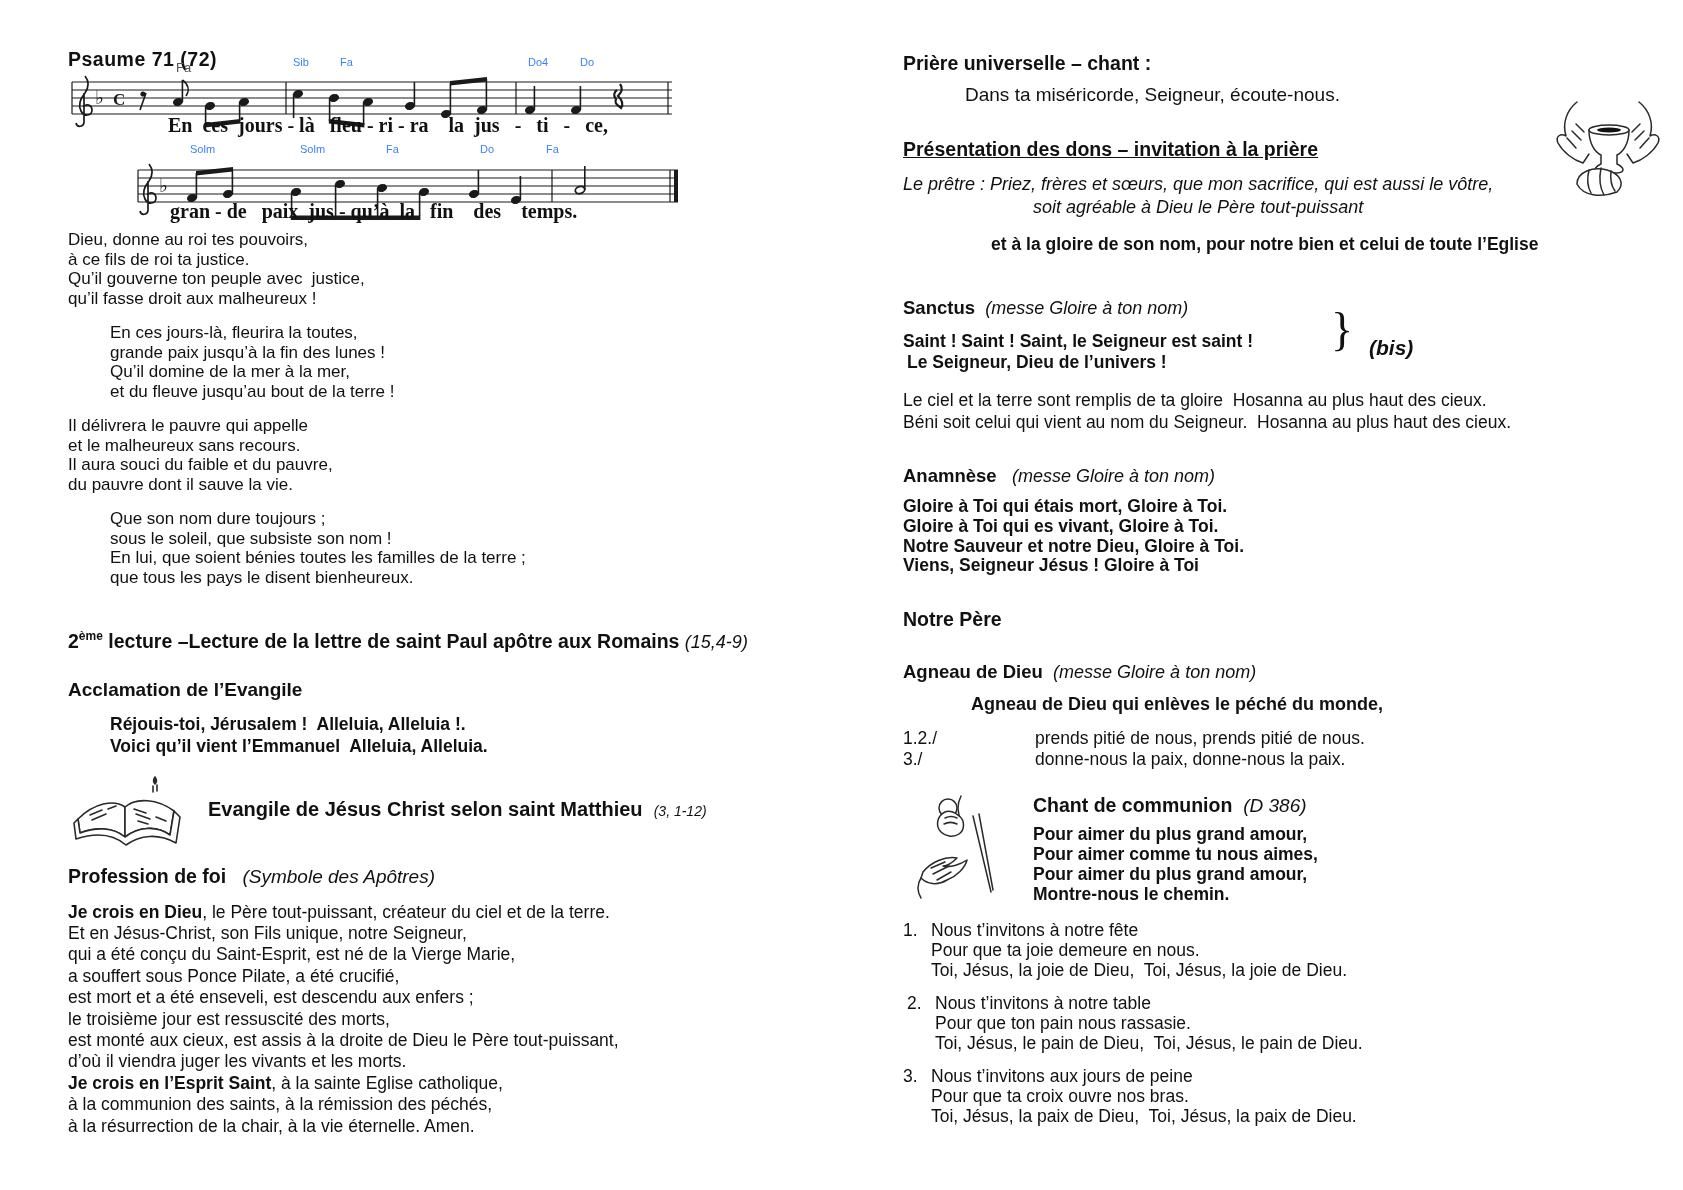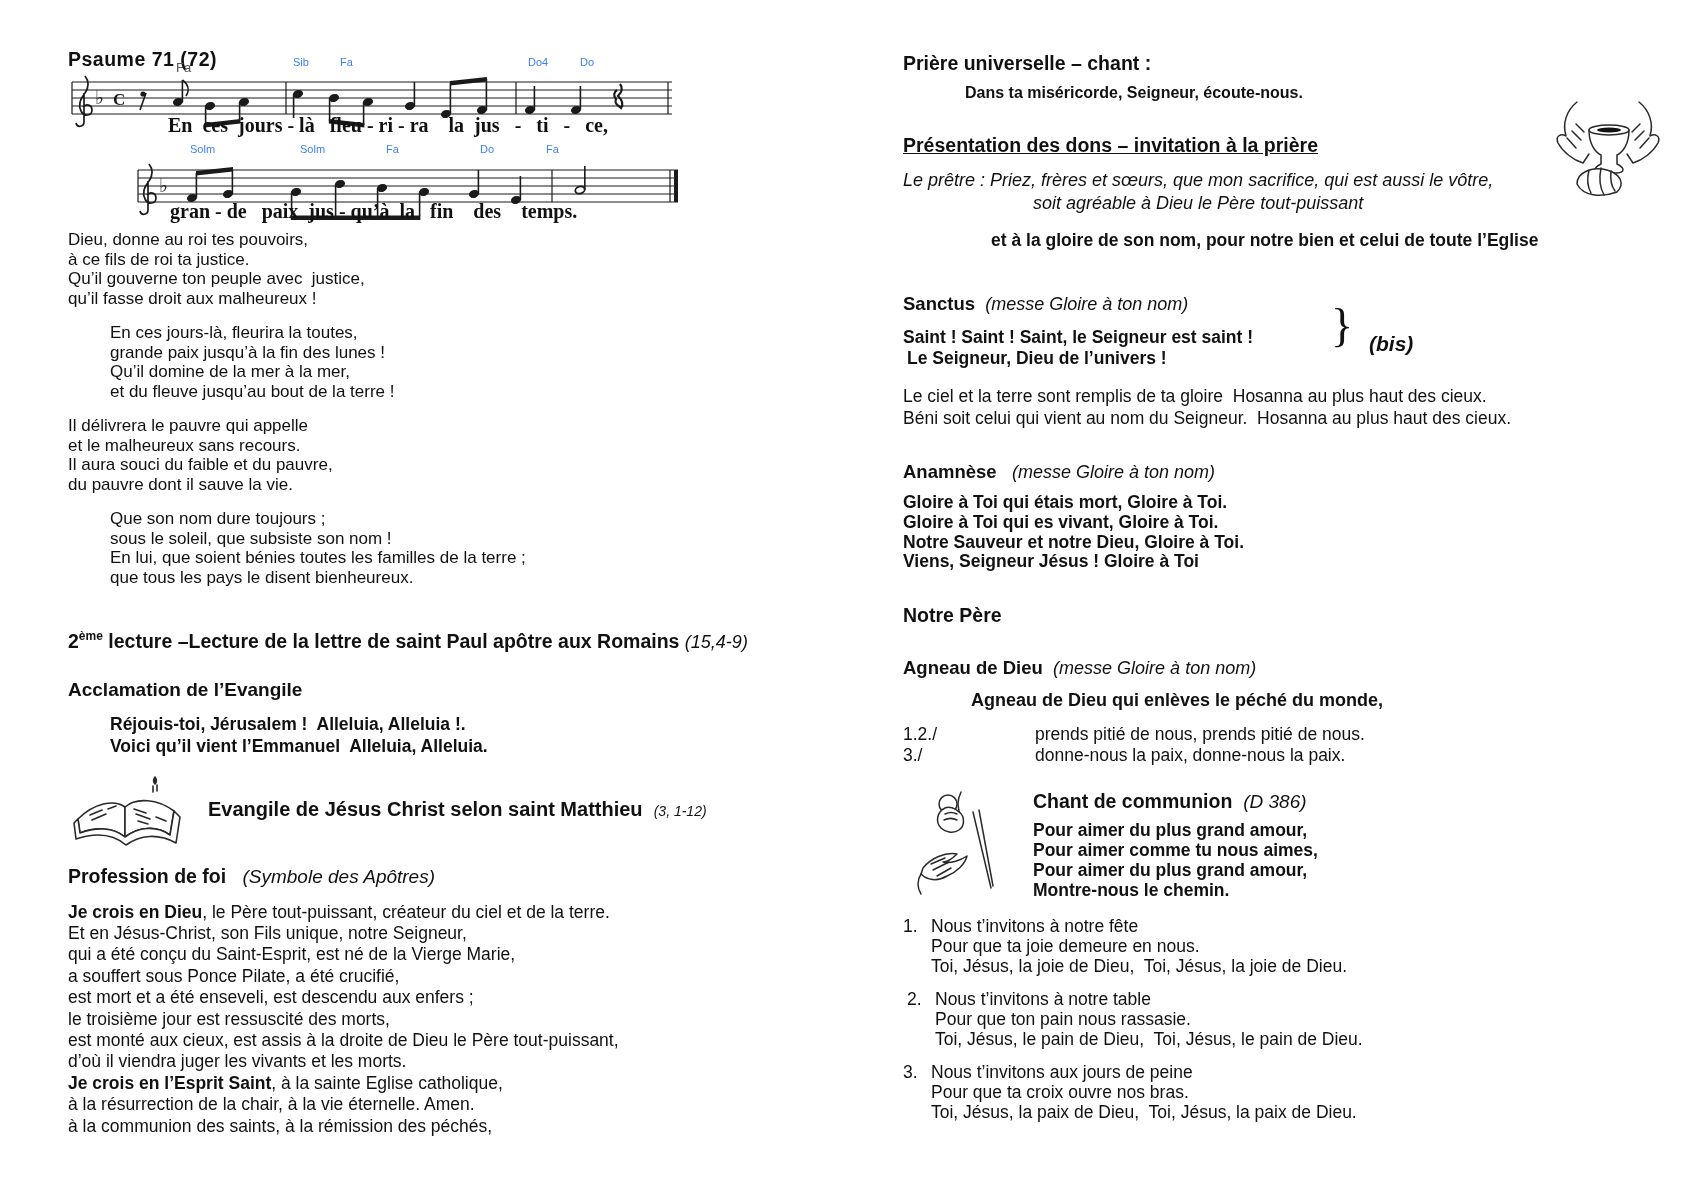--- a/index.html
+++ b/index.html
@@ -26,21 +26,21 @@
   .lect-h{margin-top:42px;font-size:19.5px;font-weight:bold;}
   .lect-h sup{font-size:12px;}
   .accl-h{margin-top:26px;font-size:19px;font-weight:bold;}
   .accl-lines{margin:12px 0 0 42px;font-size:17.5px;font-weight:bold;line-height:22px;}
   .gospel-row{margin-top:14px;display:flex;align-items:center;}
   .gospel-row .txt{margin-left:18px;font-size:20px;font-weight:bold;padding-bottom:14px;}
   .prof-h{margin-top:2px;font-size:19.5px;font-weight:bold;}
   .credo{margin-top:14px;font-size:17.5px;line-height:21.4px;}
   
   .pu-title{font-size:19.5px;font-weight:bold;margin-top:4px;}
-  .pu-refrain{font-size:16px;font-weight:bold;margin:9px 0 0 62px;}
+  .pu-refrain{font-size:19px;font-weight:normal;margin:9px 0 0 62px;}
   .pres-h{margin-top:32px;font-size:19.5px;font-weight:bold;text-decoration:underline;}
   .pretre{margin-top:12px;font-size:18px;font-style:italic;line-height:23px;}
   .pretre .l2{margin-left:130px;}
   .tous{margin-top:14px;font-size:17.5px;font-weight:bold;line-height:22px;}
   .tous .l2{margin-left:88px;}
   .sec-h{font-size:18.5px;font-weight:bold;}
   .sanctus-h{margin-top:42px;}
   .sanctus-lines{position:relative;margin-top:12px;font-size:17.5px;font-weight:bold;line-height:21px;}
   .brace{position:absolute;left:428px;top:-12px;font-size:46px;font-weight:normal;
          font-family:"Liberation Serif",serif;}
@@ -231,22 +231,22 @@
     <div class="credo">
       <div><span class="b">Je crois en Dieu</span><span class="pre">, le Père tout-puissant, créateur du ciel et de la terre.</span></div>
       <div><span class="b"></span><span class="pre">Et en Jésus-Christ, son Fils unique, notre Seigneur,</span></div>
       <div><span class="b"></span><span class="pre">qui a été conçu du Saint-Esprit, est né de la Vierge Marie,</span></div>
       <div><span class="b"></span><span class="pre">a souffert sous Ponce Pilate, a été crucifié,</span></div>
       <div><span class="b"></span><span class="pre">est mort et a été enseveli, est descendu aux enfers ;</span></div>
       <div><span class="b"></span><span class="pre">le troisième jour est ressuscité des morts,</span></div>
       <div><span class="b"></span><span class="pre">est monté aux cieux, est assis à la droite de Dieu le Père tout-puissant,</span></div>
       <div><span class="b"></span><span class="pre">d’où il viendra juger les vivants et les morts.</span></div>
       <div><span class="b">Je crois en l’Esprit Saint</span><span class="pre">, à la sainte Eglise catholique,</span></div>
+      <div><span class="b"></span><span class="pre">à la communion des saints, à la rémission des péchés,</span></div>
       <div><span class="b"></span><span class="pre">à la résurrection de la chair, à la vie éternelle. Amen.</span></div>
-      <div><span class="b"></span><span class="pre">à la communion des saints, à la rémission des péchés,</span></div>
     </div>
   </div>
 
   <div class="col col-right">
 
     <svg class="offering-icon" width="126" height="106" viewBox="0 0 126 106">
       <g stroke="#2a2a2a" stroke-width="1.5" fill="none" stroke-linecap="round" stroke-linejoin="round">
         <path d="M34 6 C24 14 19 27 23 40 C18 37 12 40 15 47 C20 56 30 64 40 67 L46 58"></path>
         <path d="M24 42 l9 10 M29 35 l9 9 M33 28 l8 8"></path>
         <path d="M96 6 C106 14 111 27 107 40 C112 37 118 40 115 47 C110 56 100 64 90 67 L84 58"></path>

